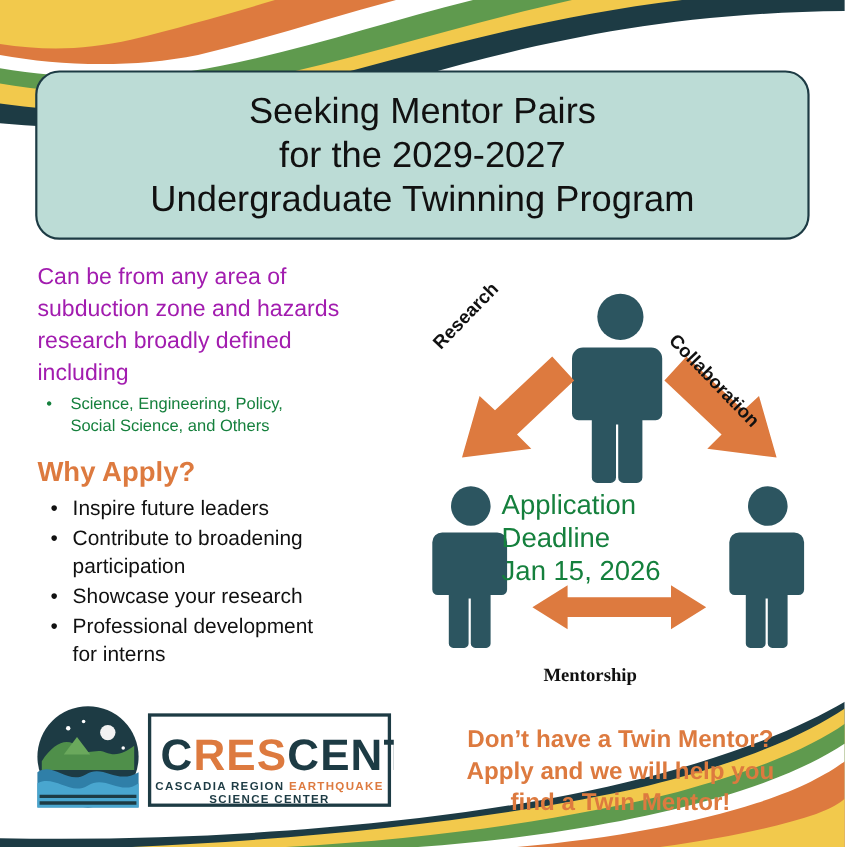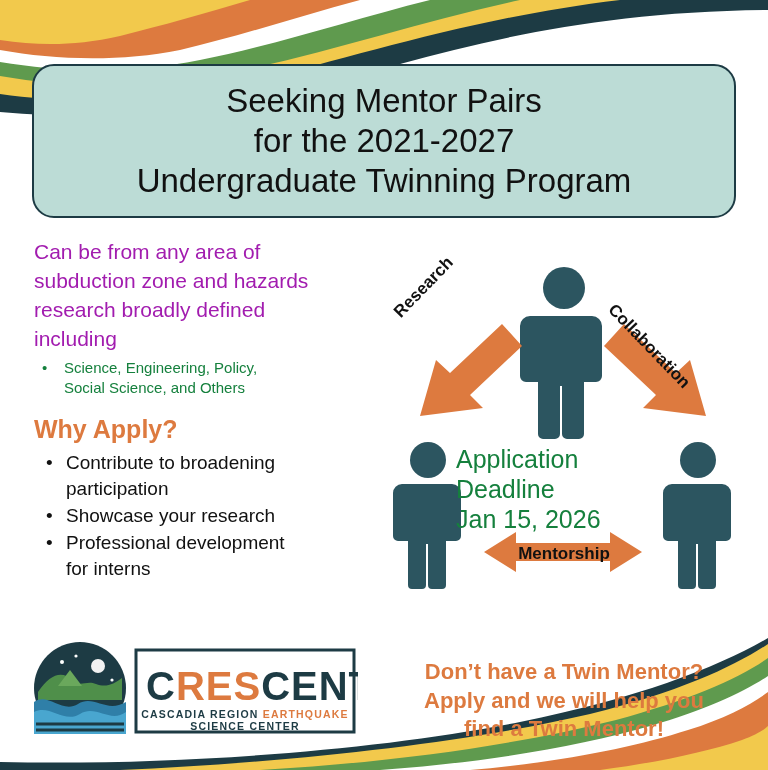--- a/index.html
+++ b/index.html
@@ -159,23 +159,24 @@
     transform-origin: left top;
   }
   #label-collaboration {
     left: 618px;
     top: 300px;
     transform: rotate(46deg);
     transform-origin: left top;
   }
   #label-mentorship {
     left: 494px;
-    top: 544px;
+    top: 604px;
     width: 140px;
-    text-align: center;
+    text-align: left;
+    font-family: Liberation Serif, serif;
   }
 
   
   #cta {
     position: absolute;
     left: 370px;
     top: 626px;
     width: 388px;
     text-align: center;
     font-size: 22px;
@@ -204,35 +205,36 @@
     <path d="M768,140 L0,140 L0,132 C180,136 380,120 520,92 C640,68 720,36 768,8 Z" fill="#1d3b44"></path>
     <path d="M768,140 L120,140 C300,132 470,112 590,84 C680,62 735,36 768,14 Z" fill="#f2c94c"></path>
     <path d="M768,140 L260,140 C400,132 520,114 616,90 C690,70 740,48 768,28 Z" fill="#5f9a4e"></path>
     <path d="M768,140 L380,140 C490,132 580,116 650,96 C706,80 744,62 768,46 Z" fill="#ffffff"></path>
     <path d="M768,140 L470,140 C560,132 632,118 688,100 C726,88 752,74 768,62 Z" fill="#dd7a3f"></path>
     <path d="M768,140 L600,140 C660,132 706,122 742,110 C756,105 764,100 768,96 Z" fill="#f2c94c"></path>
   </svg>
 
   <div id="title-banner">
     <div id="title-text">Seeking Mentor Pairs
-for the 2021-2027
+for the 2029-2027
 Undergraduate Twinning Program</div>
   </div>
 
   <div id="left-col">
     <div id="intro-text">Can be from any area of
 subduction zone and hazards
 research broadly defined
 including</div>
     <ul id="intro-bullets">
       <li>Science, Engineering, Policy,
 Social Science, and Others</li>
     </ul>
     <div id="why-heading">Why Apply?</div>
     <ul id="why-bullets">
+      <li>Inspire future leaders</li>
       <li>Contribute to broadening
 participation</li>
       <li>Showcase your research</li>
       <li>Professional development
 for interns</li>
     </ul>
   </div>
 
   <div id="logo-block">
     <svg viewBox="0 0 330 110" width="330" height="110">

